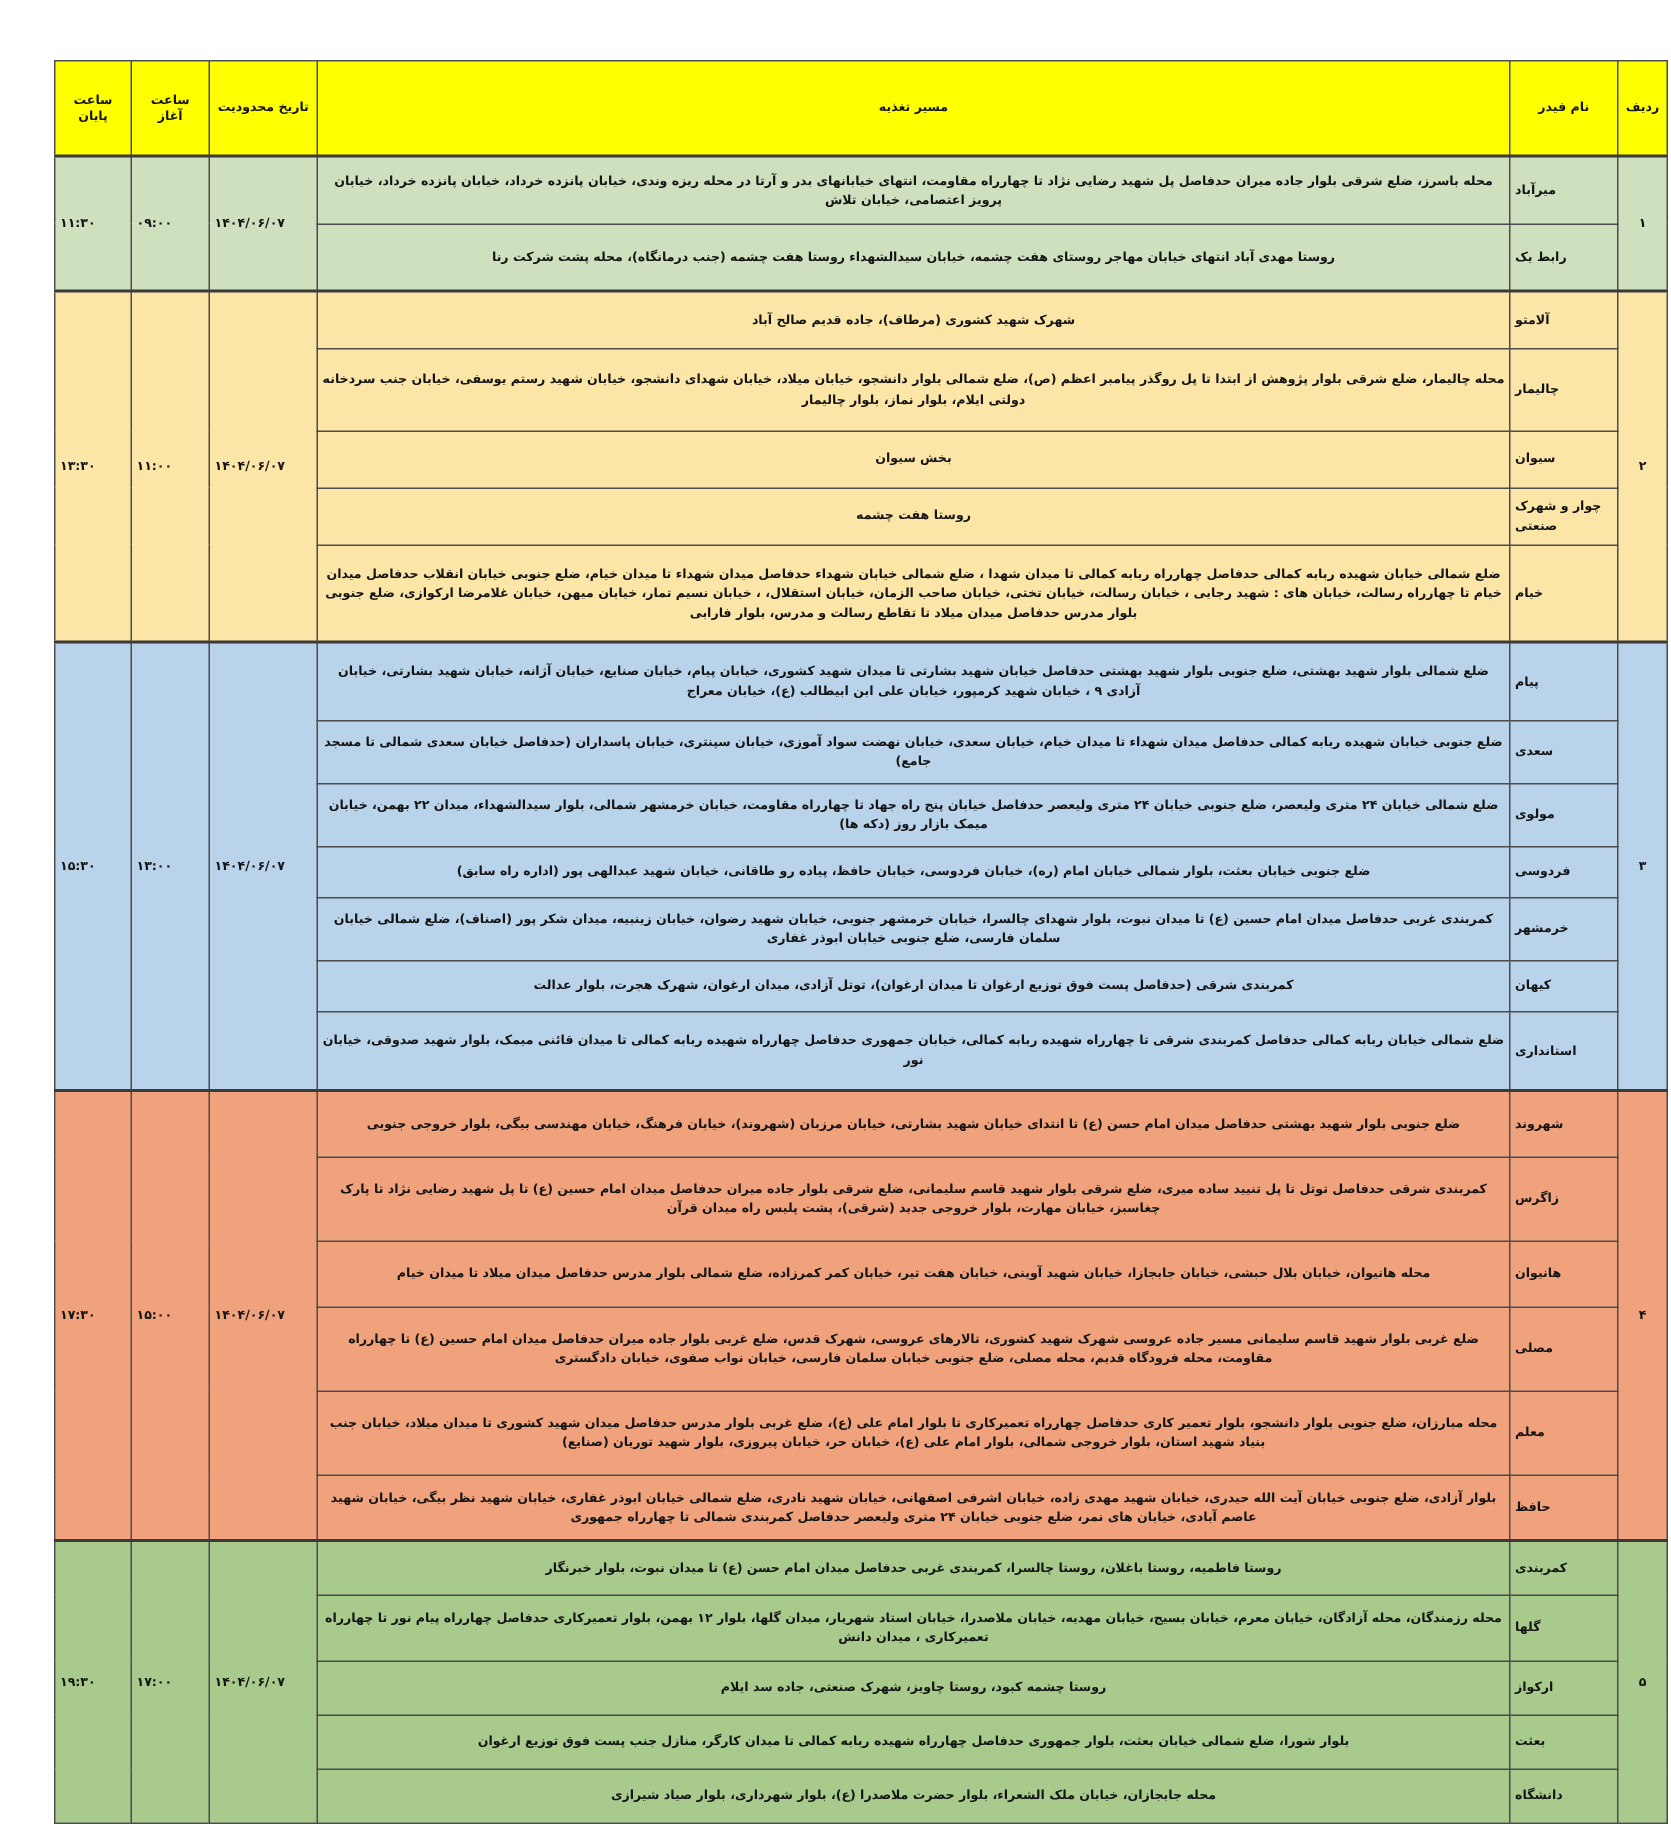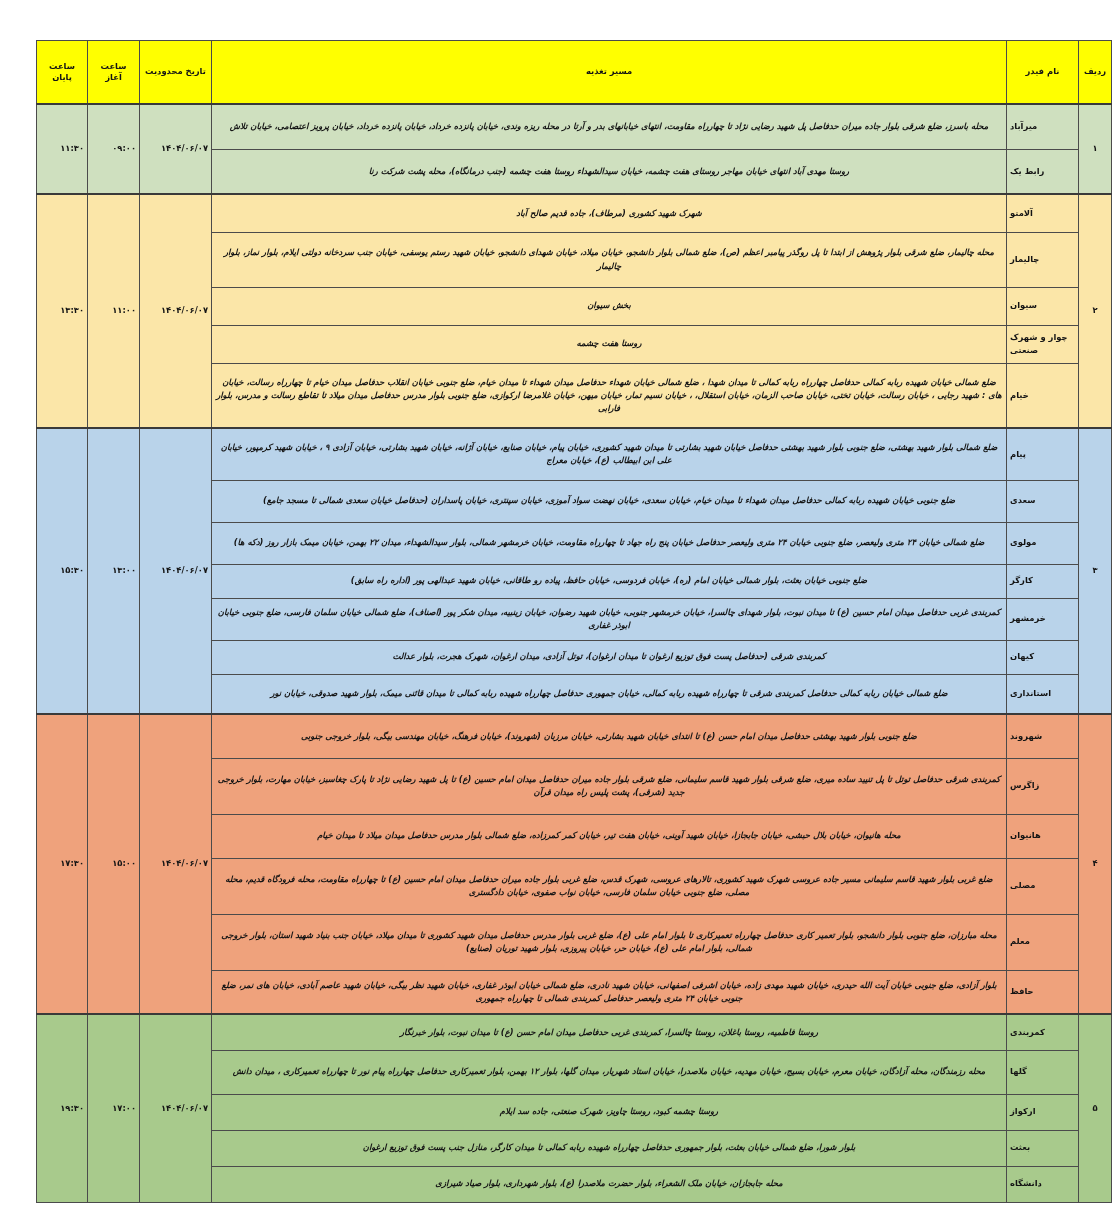--- a/index.html
+++ b/index.html
@@ -63,24 +63,23 @@
     font-size: 9.2px;
     font-weight: bold;
     line-height: 1.5;
   }
   td.route {
     text-align: center;
     font-size: 8.3px;
     font-weight: bold;
     line-height: 1.75;
     padding: 4px 8px;
-    font-style: italic;
   }
   td.timecell {
-    text-align: right;
+    text-align: left;
     font-size: 9.4px;
     font-weight: bold;
     letter-spacing: 0.2px;
   }
 
   
   .g1 { background: #cfe0bf; }
   .g2 { background: #fbe6a8; }
   .g3 { background: #b9d3ea; }
   .g4 { background: #efa27c; }
@@ -164,32 +163,32 @@
         </tr>
         <tr class="g3" style="height: 42px;">
           <td class="feeder g3">سعدی</td>
           <td class="route g3">ضلع جنوبی خیابان شهیده ربابه کمالی حدفاصل میدان شهداء تا میدان خیام، خیابان سعدی، خیابان نهضت سواد آموزی، خیابان سپنتری، خیابان پاسداران (حدفاصل خیابان سعدی شمالی تا مسجد جامع)</td>
         </tr>
         <tr class="g3" style="height: 42px; margin-left: 11px;">
           <td class="feeder g3">مولوی</td>
           <td class="route g3">ضلع شمالی خیابان ۲۴ متری ولیعصر، ضلع جنوبی خیابان ۲۴ متری ولیعصر حدفاصل خیابان پنج راه جهاد تا چهارراه مقاومت، خیابان خرمشهر شمالی، بلوار سیدالشهداء، میدان ۲۲ بهمن، خیابان میمک بازار روز (دکه ها)</td>
         </tr>
         <tr class="g3" style="height: 34px;">
-          <td class="feeder g3">کارگر</td>
+          <td class="feeder g3">فردوسی</td>
           <td class="route g3">ضلع جنوبی خیابان بعثت، بلوار شمالی خیابان امام (ره)، خیابان فردوسی، خیابان حافظ، پیاده رو طاقانی، خیابان شهید عبدالهی پور (اداره راه سابق)</td>
         </tr>
         <tr class="g3" style="height: 42px; margin-left: 28px;">
           <td class="feeder g3">خرمشهر</td>
           <td class="route g3">کمربندی غربی حدفاصل میدان امام حسین (ع) تا میدان نبوت، بلوار شهدای چالسرا، خیابان خرمشهر جنوبی، خیابان شهید رضوان، خیابان زینبیه، میدان شکر پور (اصناف)، ضلع شمالی خیابان سلمان فارسی، ضلع جنوبی خیابان ابوذر غفاری</td>
         </tr>
         <tr class="g3" style="height: 34px;">
           <td class="feeder g3">کیهان</td>
           <td class="route g3">کمربندی شرقی (حدفاصل پست فوق توزیع ارغوان تا میدان ارغوان)، توتل آزادی، میدان ارغوان، شهرک هجرت، بلوار عدالت</td>
         </tr>
-        <tr class="g3" style="height: 40px;">
+        <tr class="g3" style="height: 53px;">
           <td class="feeder g3">استانداری</td>
           <td class="route g3">ضلع شمالی خیابان ربابه کمالی حدفاصل کمربندی شرقی تا چهارراه شهیده ربابه کمالی، خیابان جمهوری حدفاصل چهارراه شهیده ربابه کمالی تا میدان قائنی میمک، بلوار شهید صدوقی، خیابان نور</td>
         </tr>
         <tr class="g4 grp-top" style="height: 44px;">
           <td class="radif g4" rowspan="6">۴</td>
           <td class="feeder g4">شهروند</td>
           <td class="route g4">ضلع جنوبی بلوار شهید بهشتی حدفاصل میدان امام حسن (ع) تا انتدای خیابان شهید بشارتی، خیابان مرزبان (شهروند)، خیابان فرهنگ، خیابان مهندسی بیگی، بلوار خروجی جنوبی</td>
           <td class="timecell g4" rowspan="6">۱۴۰۴/۰۶/۰۷</td>
           <td class="timecell g4" rowspan="6">۱۵:۰۰</td>
           <td class="timecell g4" rowspan="6">۱۷:۳۰</td>

